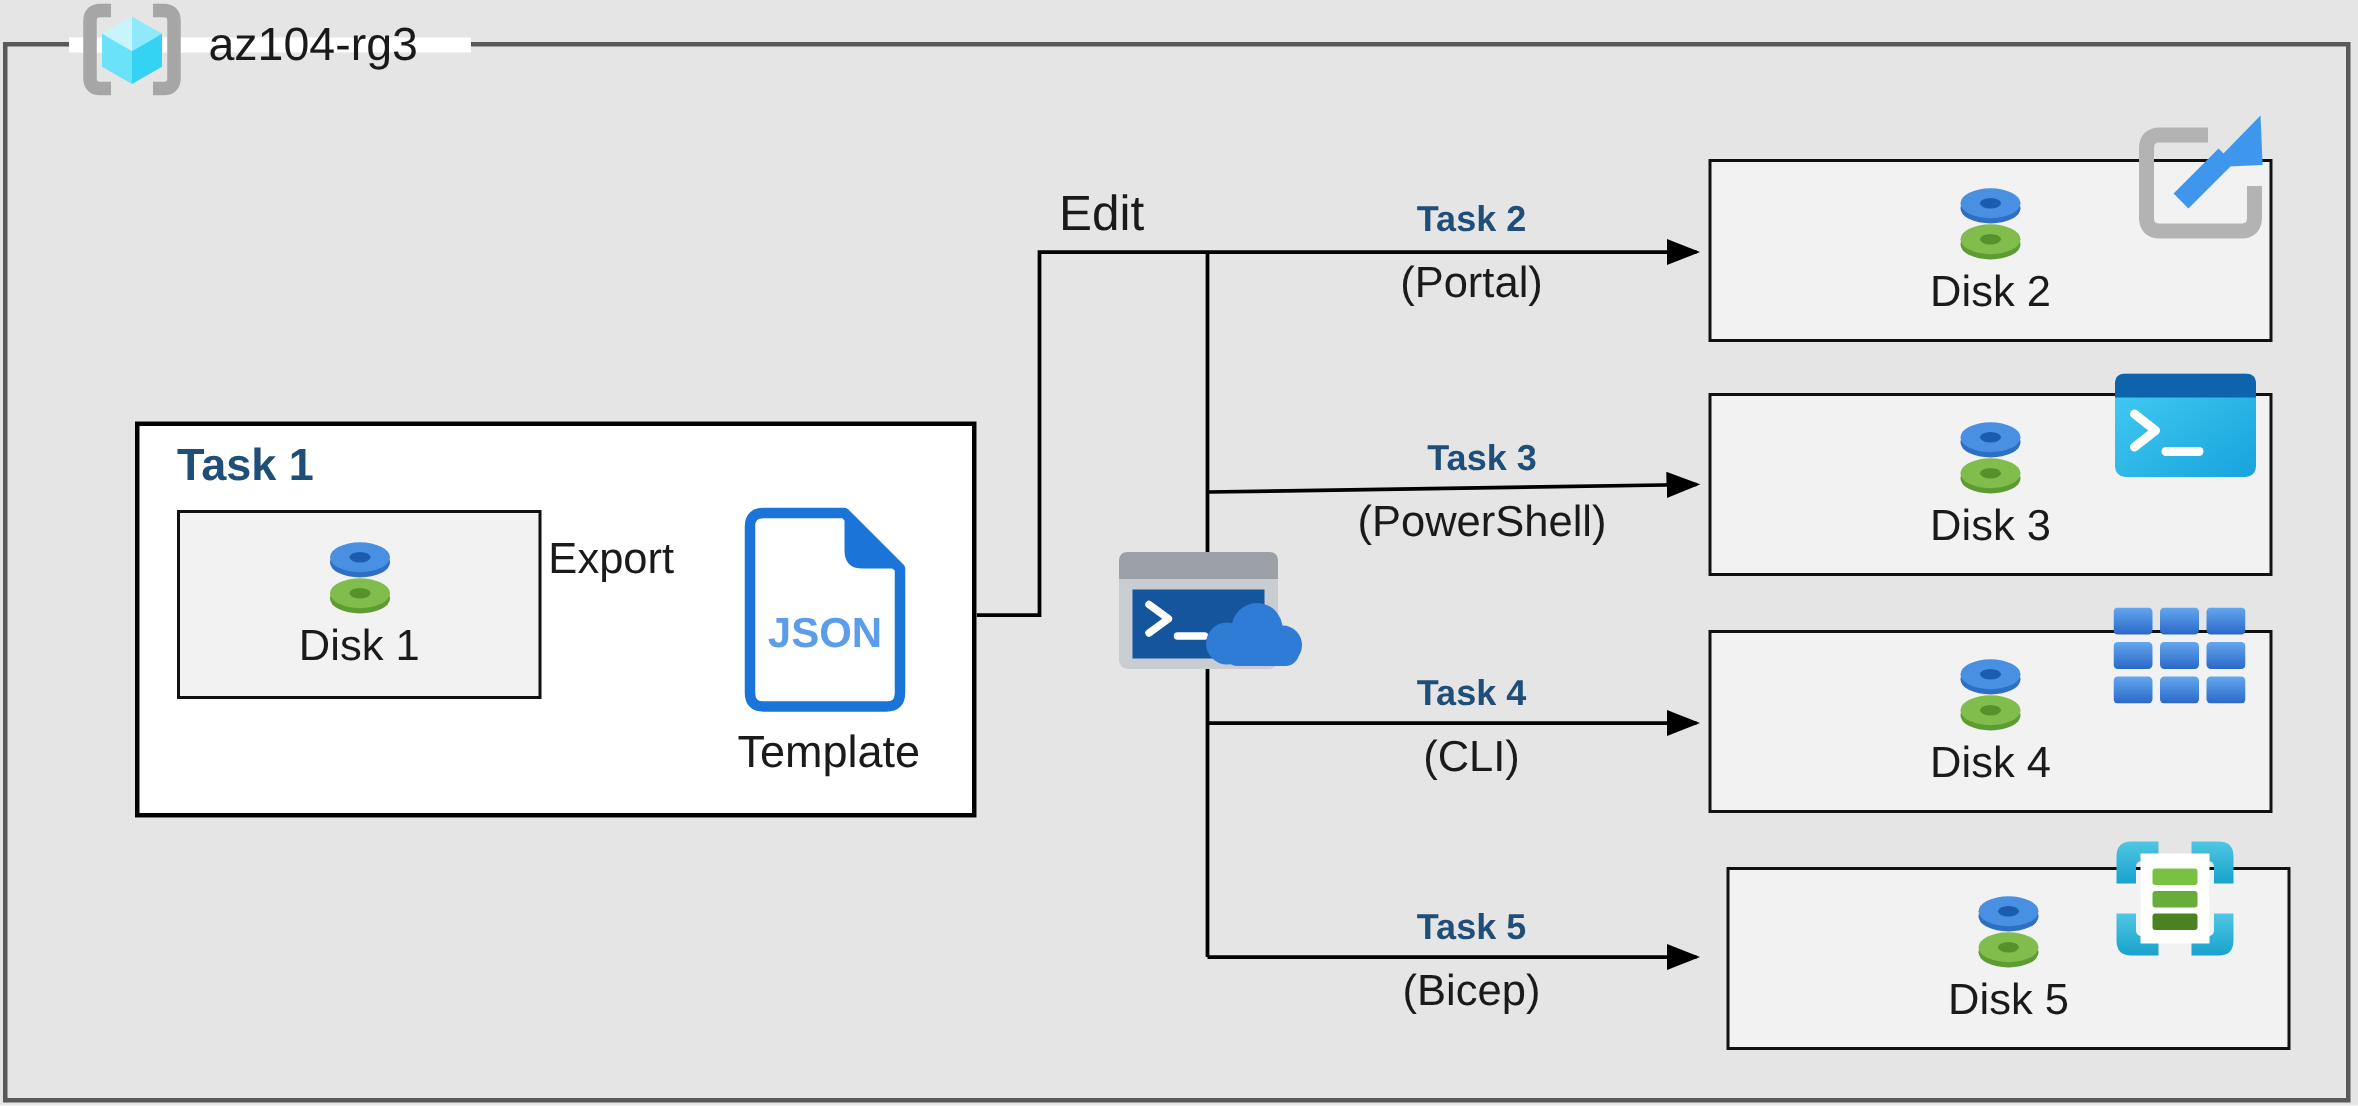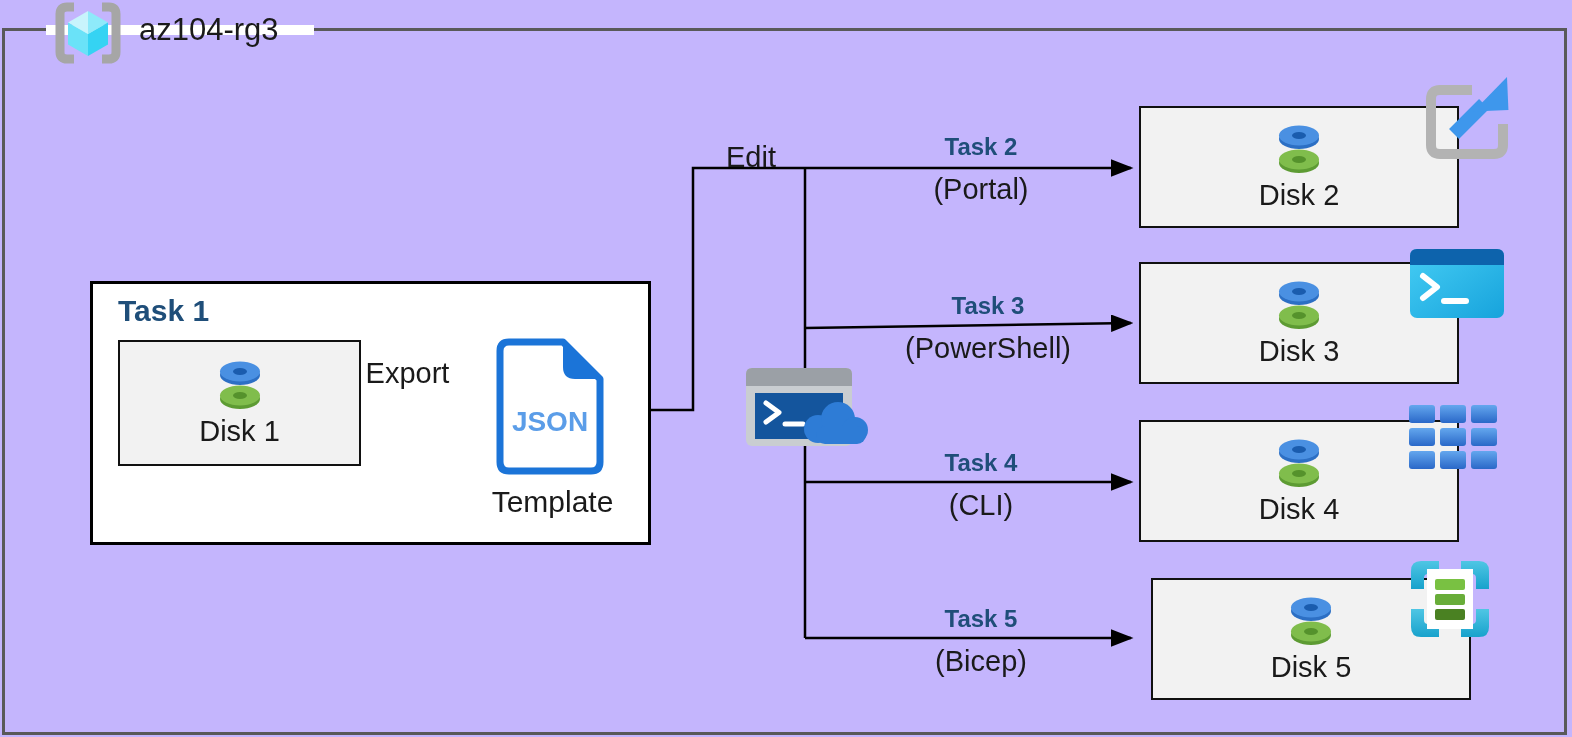--- a/index.html
+++ b/index.html
@@ -1,50 +1,50 @@
 <!DOCTYPE html>
 <html><head>
 <meta charset="utf-8">
 <style>
   html,body{margin:0;padding:0;background:#fff;}
   #canvas{
-    position:relative;width:1572px;height:737px;background:#c4b5fd;overflow:hidden;
+    position:relative;width:1572px;height:737px;background:#e5e5e5;overflow:hidden;
     font-family:"Liberation Sans",sans-serif;color:#1a1a1a;
   }
   .abs{position:absolute;}
 
   
   #rg-frame{left:2px;top:28px;width:1559px;height:701px;border:3px solid #595959;z-index:1;}
   #rg-gap{left:46px;top:25px;width:268px;height:10px;background:#fff;z-index:2;}
   #rg-icon{left:52px;top:2px;z-index:3;}
   #rg-title{left:139px;top:12px;font-size:31px;z-index:3;}
 
   
   #task1-box{left:90px;top:281px;width:561px;height:264px;background:#fff;border:3px solid #000;box-sizing:border-box;z-index:2;}
   #task1-title{left:118px;top:294px;font-size:30px;font-weight:bold;color:#1f4e79;z-index:3;}
   .disk-box{background:#f2f2f2;border:2px solid #111;box-sizing:border-box;display:flex;flex-direction:column;align-items:center;justify-content:center;gap:4px;z-index:2;}
   .disk-label{font-size:29px;color:#1a1a1a;}
   #disk1-box{left:118px;top:340px;width:243px;height:126px;}
   #export-label{left:340px;top:357px;width:135px;text-align:center;font-size:29px;z-index:3;}
   #json-icon{left:493px;top:338px;z-index:3;}
   #template-label{left:460px;top:485px;width:185px;text-align:center;font-size:30px;z-index:3;}
 
-  #edit-label{left:706px;top:141px;width:90px;text-align:center;font-size:29px;z-index:3;}
+  #edit-label{left:706px;top:123px;width:90px;font-size:33px;z-index:3;}
 
   
   .branch-label{width:300px;text-align:center;z-index:3;}
   .branch-title{font-size:24px;font-weight:bold;color:#1f4e79;line-height:32px;}
   .branch-method{font-size:29px;color:#1a1a1a;line-height:32px;margin-top:10px;}
   #label-task2{left:831px;top:131px;}
   #label-task3{left:838px;top:290px;}
   #label-task4{left:831px;top:447px;}
   #label-task5{left:831px;top:603px;}
 
   
-  .result-box{left:1139px;width:320px;height:122px;}
+  .result-box{left:1139px;width:376px;height:122px;}
   #disk2-box{top:106px;} #disk3-box{top:262px;} #disk4-box{top:420px;} #disk5-box{top:578px;margin-left:12px;}
 
   
   #portal-icon{left:1416px;top:68px;z-index:4;}
   #powershell-icon{left:1410px;top:249px;z-index:4;}
   #cli-icon{left:1409px;top:405px;z-index:4;}
   #bicep-icon{left:1407px;top:557px;z-index:4;}
   #cloudshell-icon{left:746px;top:366px;z-index:4;}
 
   #connectors{left:0;top:0;z-index:2;}

